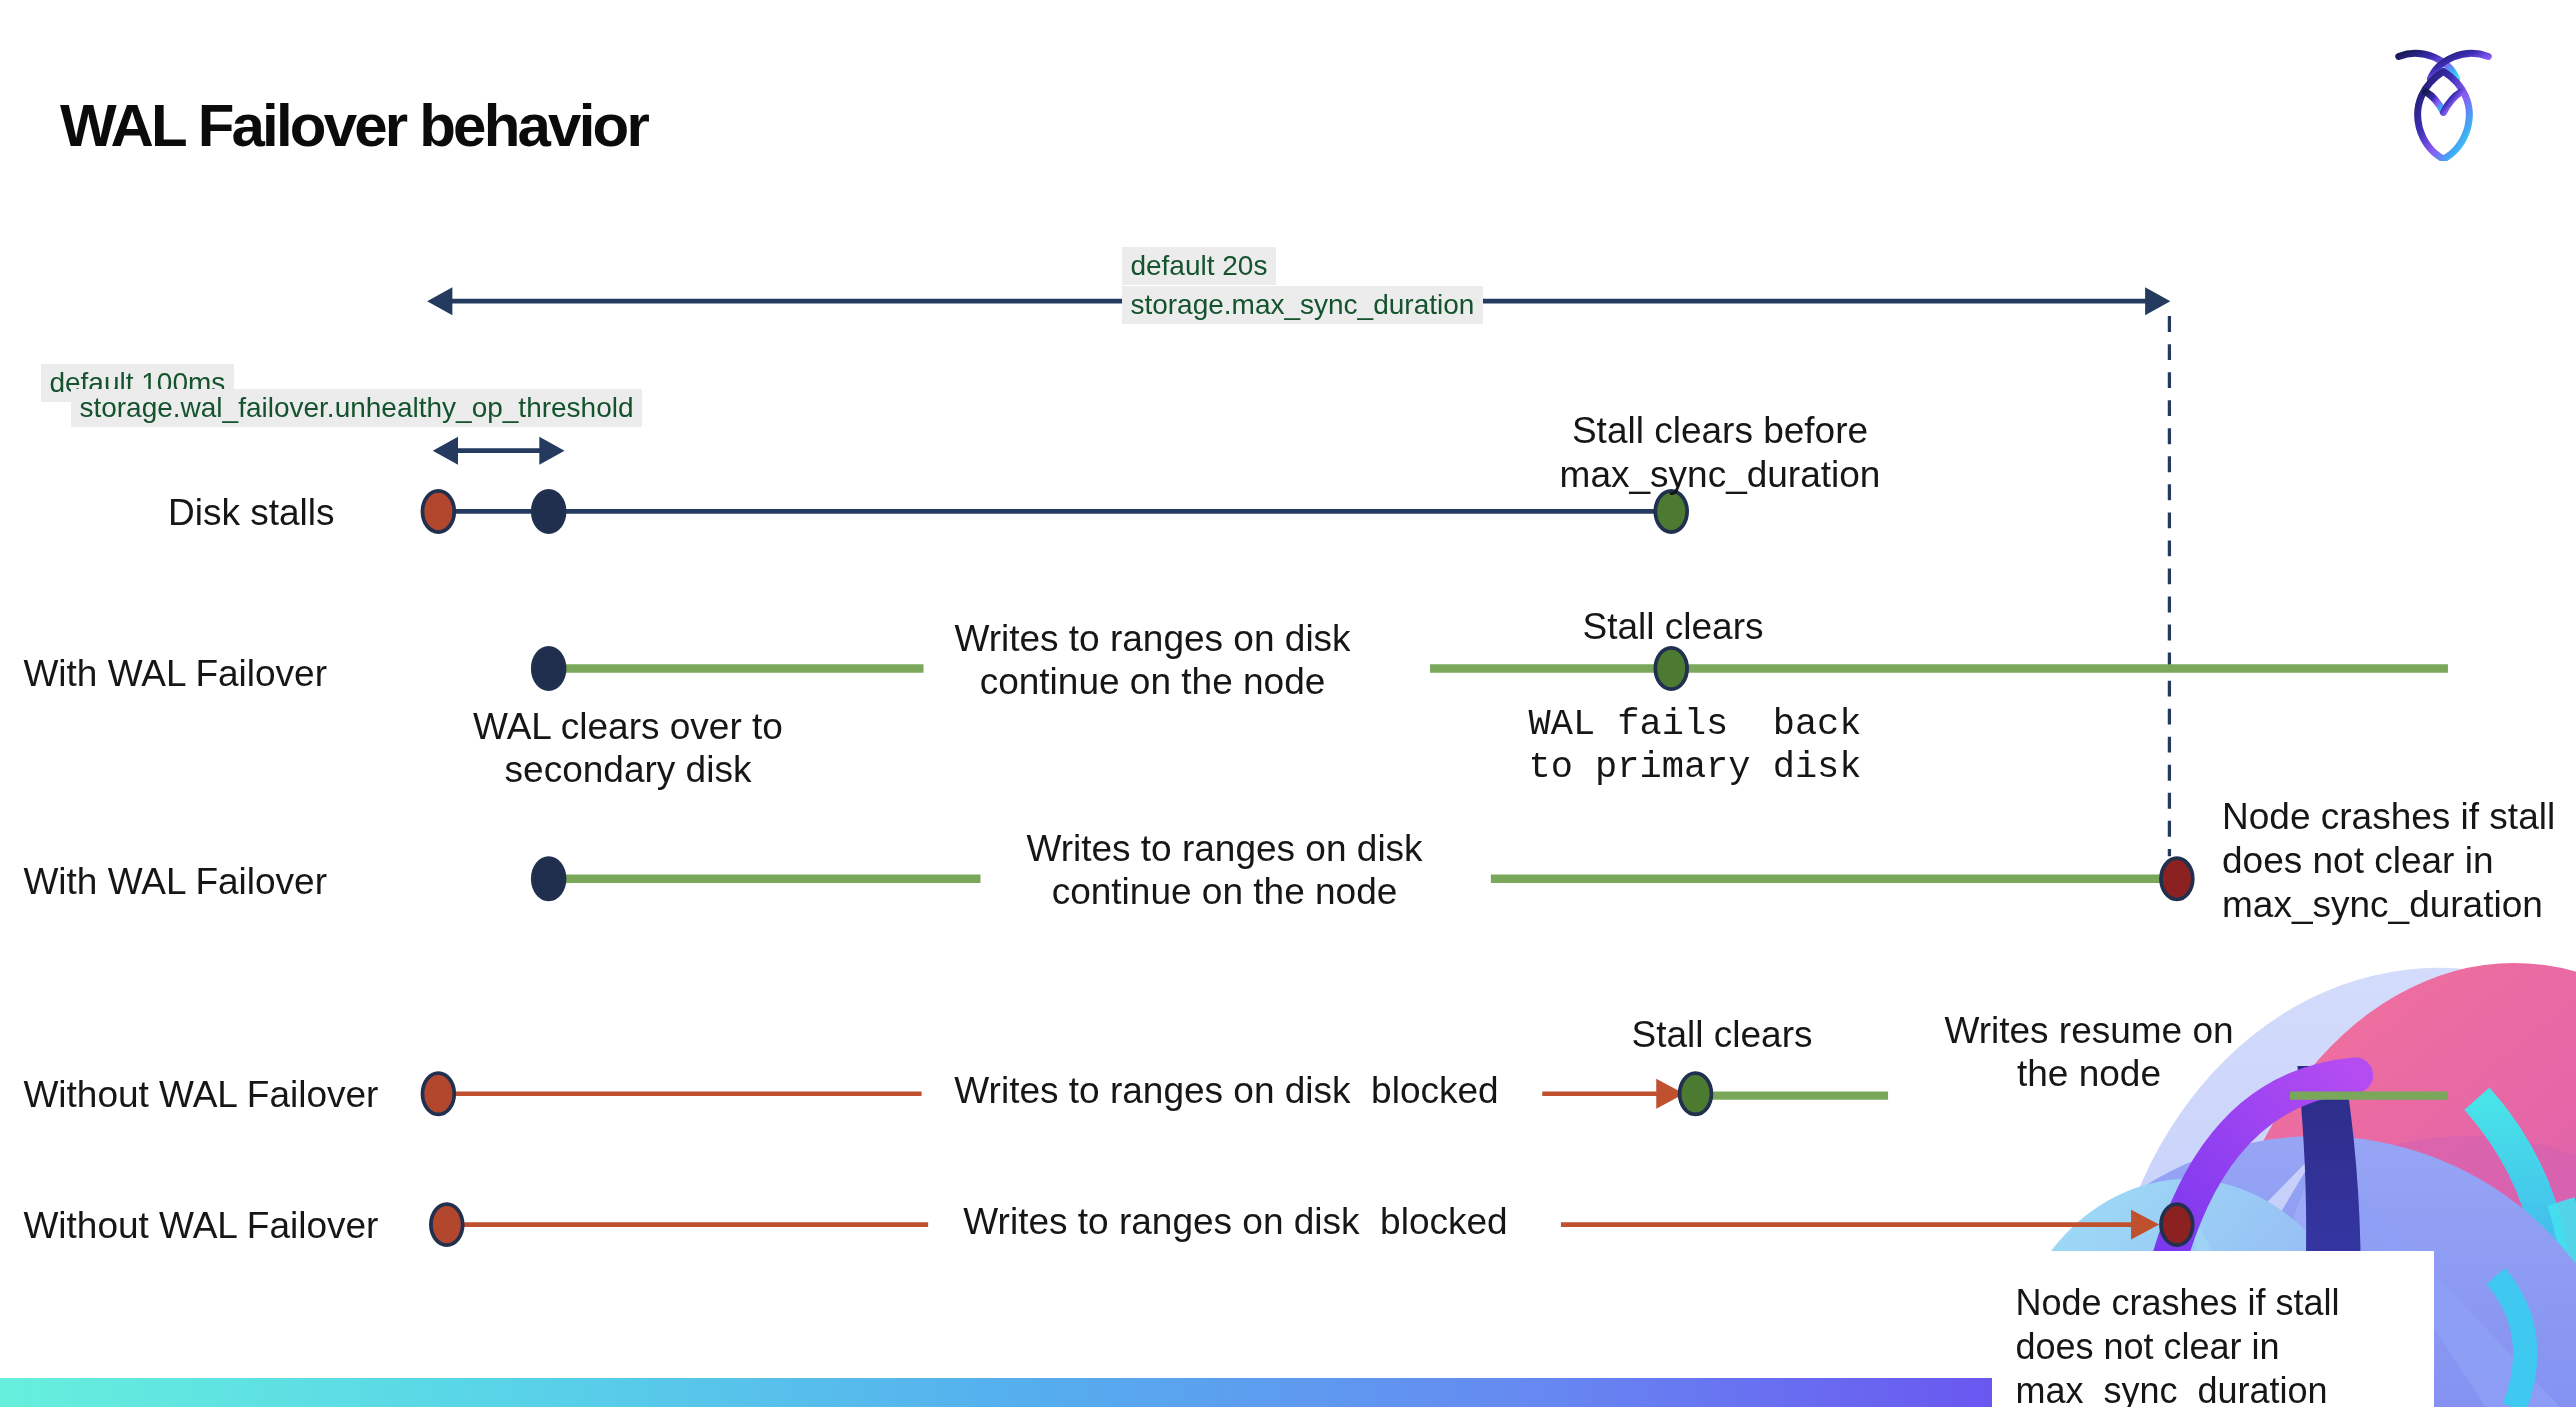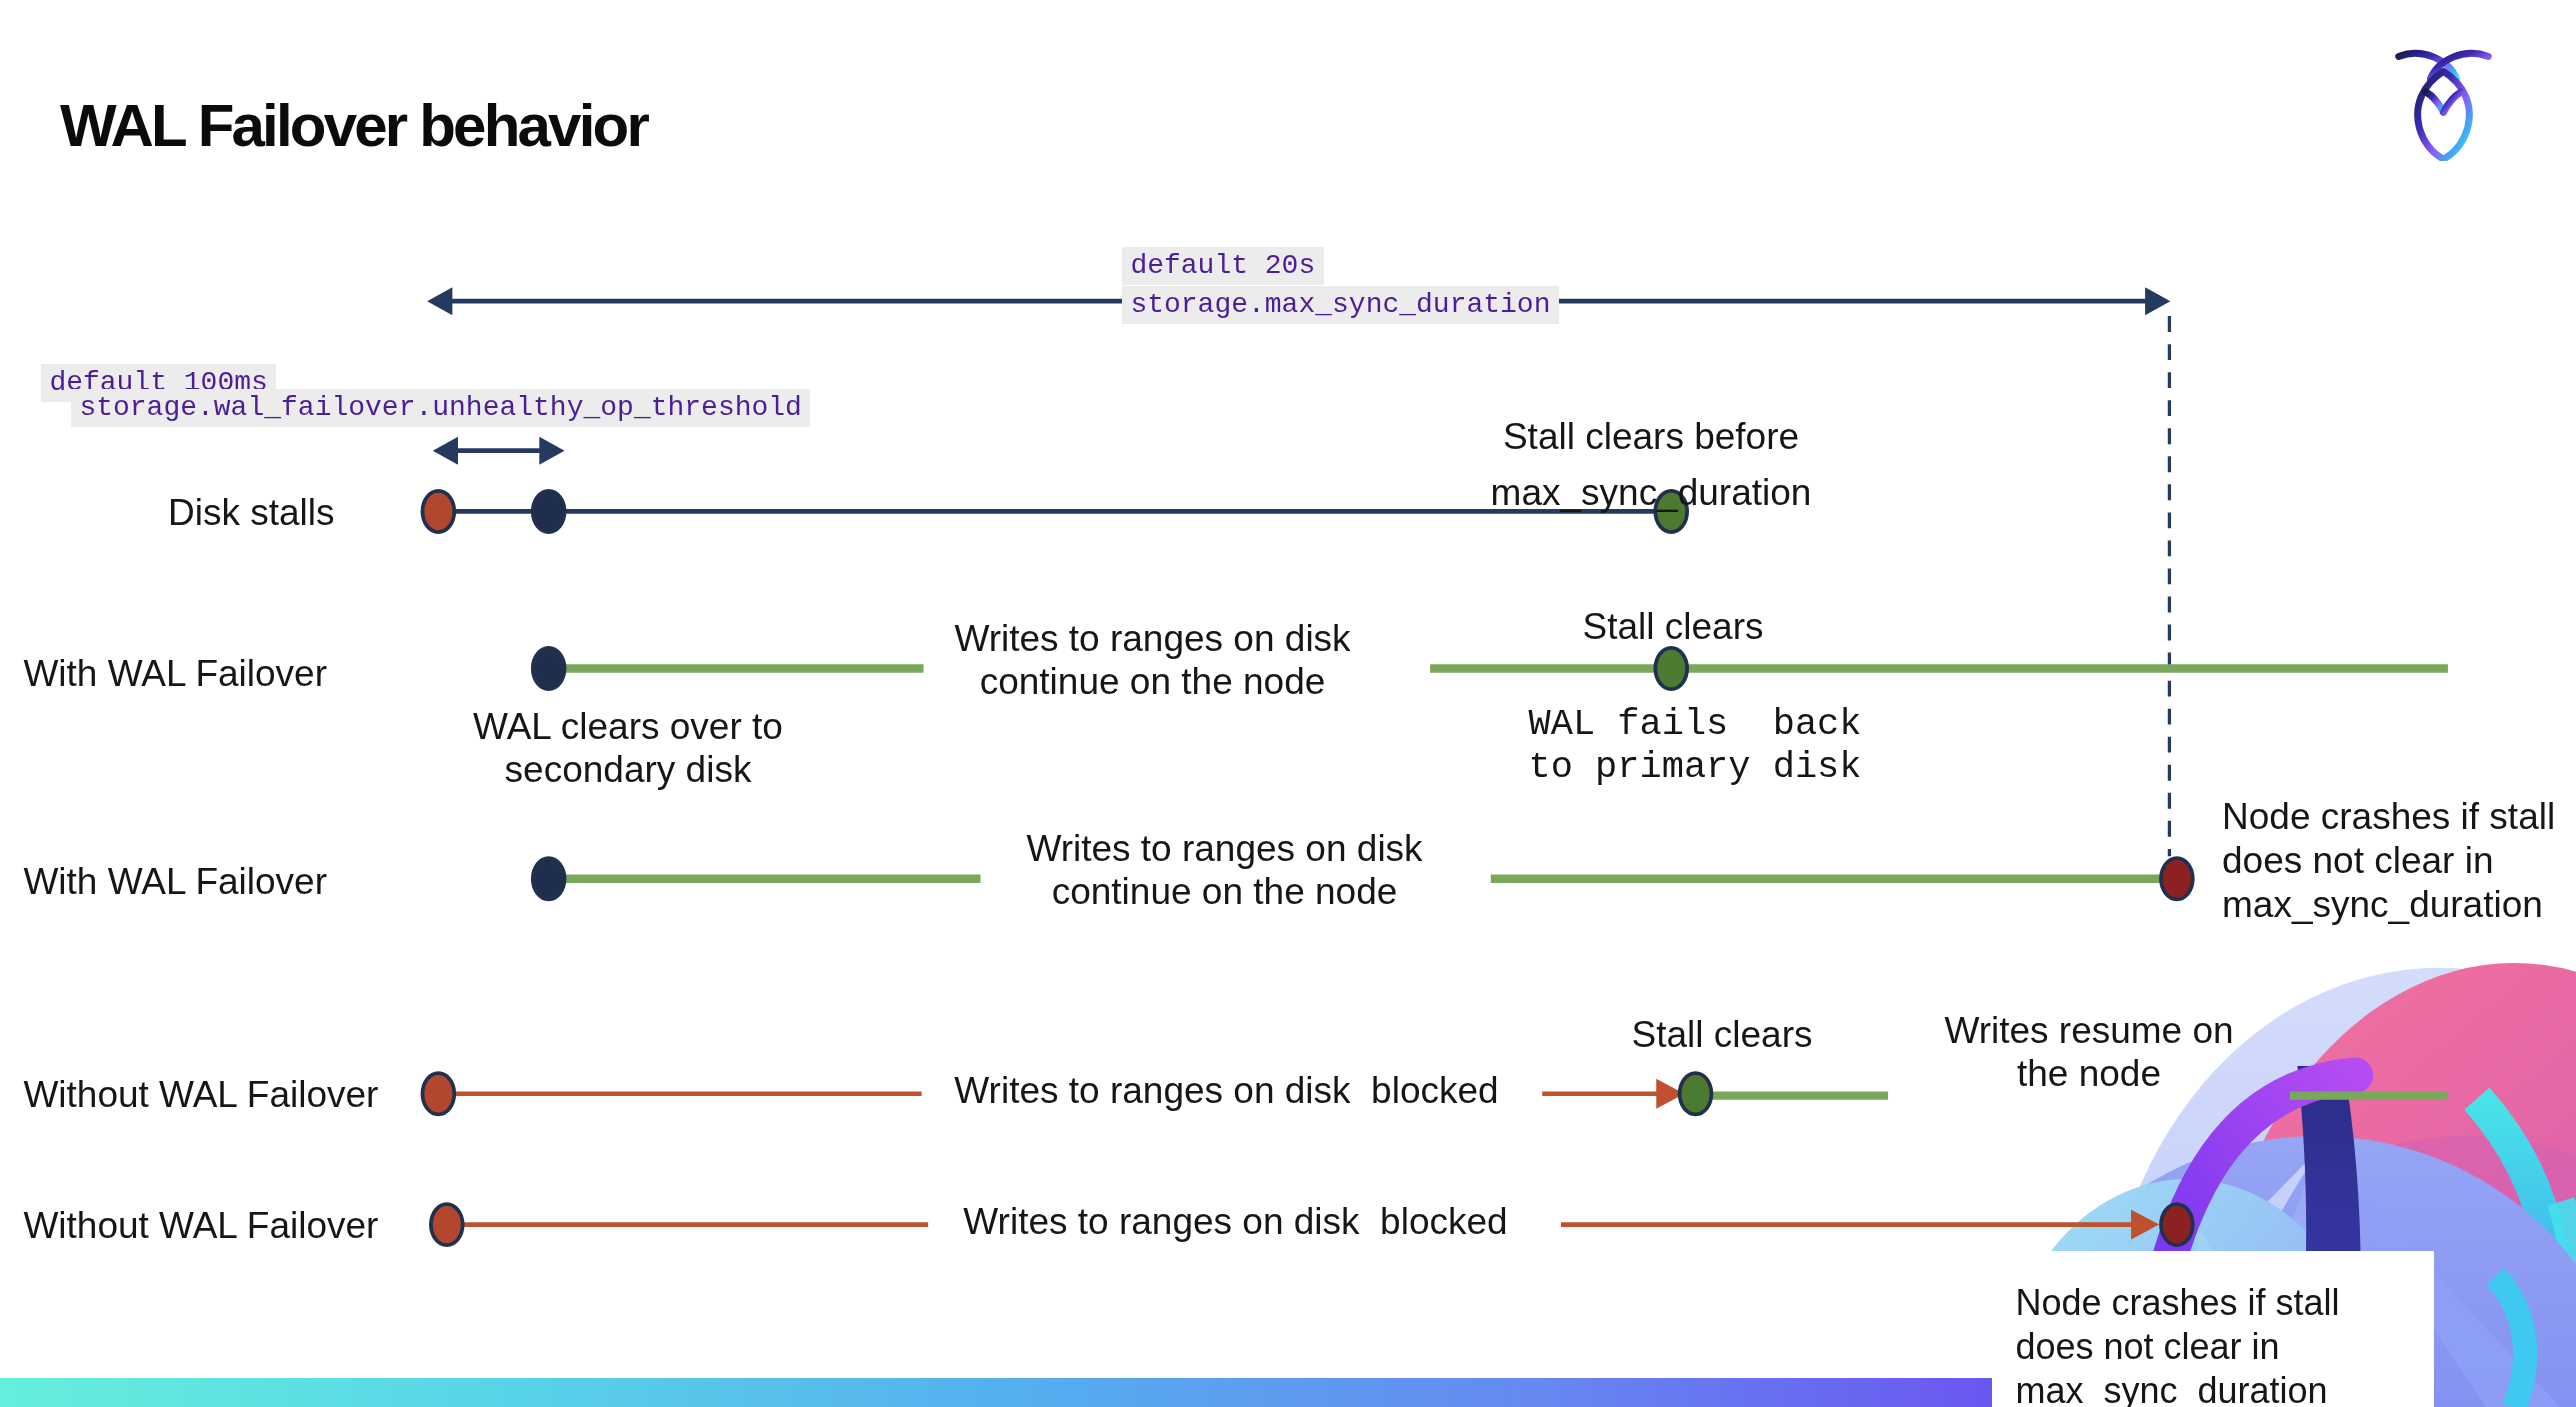--- a/index.html
+++ b/index.html
@@ -5,22 +5,22 @@
   html,body{margin:0;padding:0;}
   body{
     width:2576px;height:1408px;position:relative;overflow:hidden;background:#ffffff;
     font-family:"Liberation Sans","DejaVu Sans",sans-serif;color:#141414;
   }
   .abs{position:absolute;}
   .txt{font-size:37px;line-height:43px;color:#161616;white-space:pre-wrap;}
   .center{text-align:center;}
   .right{text-align:left;}
   .mono{
-    font-family:Liberation Mono, monospace;
-    font-size:28px;line-height:32px;color:#4c1d95;background:#ececec;
+    font-family:Liberation Sans, sans-serif;
+    font-size:28px;line-height:32px;color:#14532d;background:#ececec;
     padding:2.8px 8.4px;display:inline-block;white-space:pre;
   }
   #title{
     left:60px;top:79px;font-size:60px;line-height:93px;font-weight:bold;
     letter-spacing:-2.8px;color:#0b0b0b;
   }
   #bottom-bar{
     left:0;top:1378px;width:2576px;height:30px;z-index:0;
     background:linear-gradient(90deg,#66efdc 0%,#59d6e7 18%,#55aeee 40%,#6688f1 60%,#6a55f0 78%,#6b2eee 100%);
   }
@@ -172,21 +172,21 @@
 <div class="abs lbl" style="left:41px;top:389px;margin-left:30px;">
   <span class="mono">storage.wal_failover.unhealthy_op_threshold</span>
 </div>
 
 <div class="abs lbl txt right" style="left:168px;top:491px;width:243px;">Disk stalls</div>
 <div class="abs lbl txt" style="left:23.4px;top:652px;">With WAL Failover</div>
 <div class="abs lbl txt" style="left:23.4px;top:860px;">With WAL Failover</div>
 <div class="abs lbl txt" style="left:23.4px;top:1073px;">Without WAL Failover</div>
 <div class="abs lbl txt" style="left:23.4px;top:1204px;">Without WAL Failover</div>
 
-<div class="abs lbl txt center" style="left:1464px;top:409px;width:374px;line-height:56px;">Stall clears before
+<div class="abs lbl txt center" style="left:1533px;top:409px;width:374px;line-height:44px;">Stall clears before
 max_sync_duration</div>
 
 <div class="abs lbl txt center" style="left:919px;top:617px;width:467px;">Writes to ranges on disk
 continue on the node</div>
 <div class="abs lbl txt center" style="left:1533px;top:605px;width:280px;">Stall clears</div>
 <div class="abs lbl txt center" style="left:441px;top:705px;width:374px;">WAL clears over to
 secondary disk</div>
 <div class="abs lbl txt center" style="left:1508px;top:703px;width:374px;font-family:Liberation Mono, monospace;">WAL fails  back
 to primary disk</div>
 

